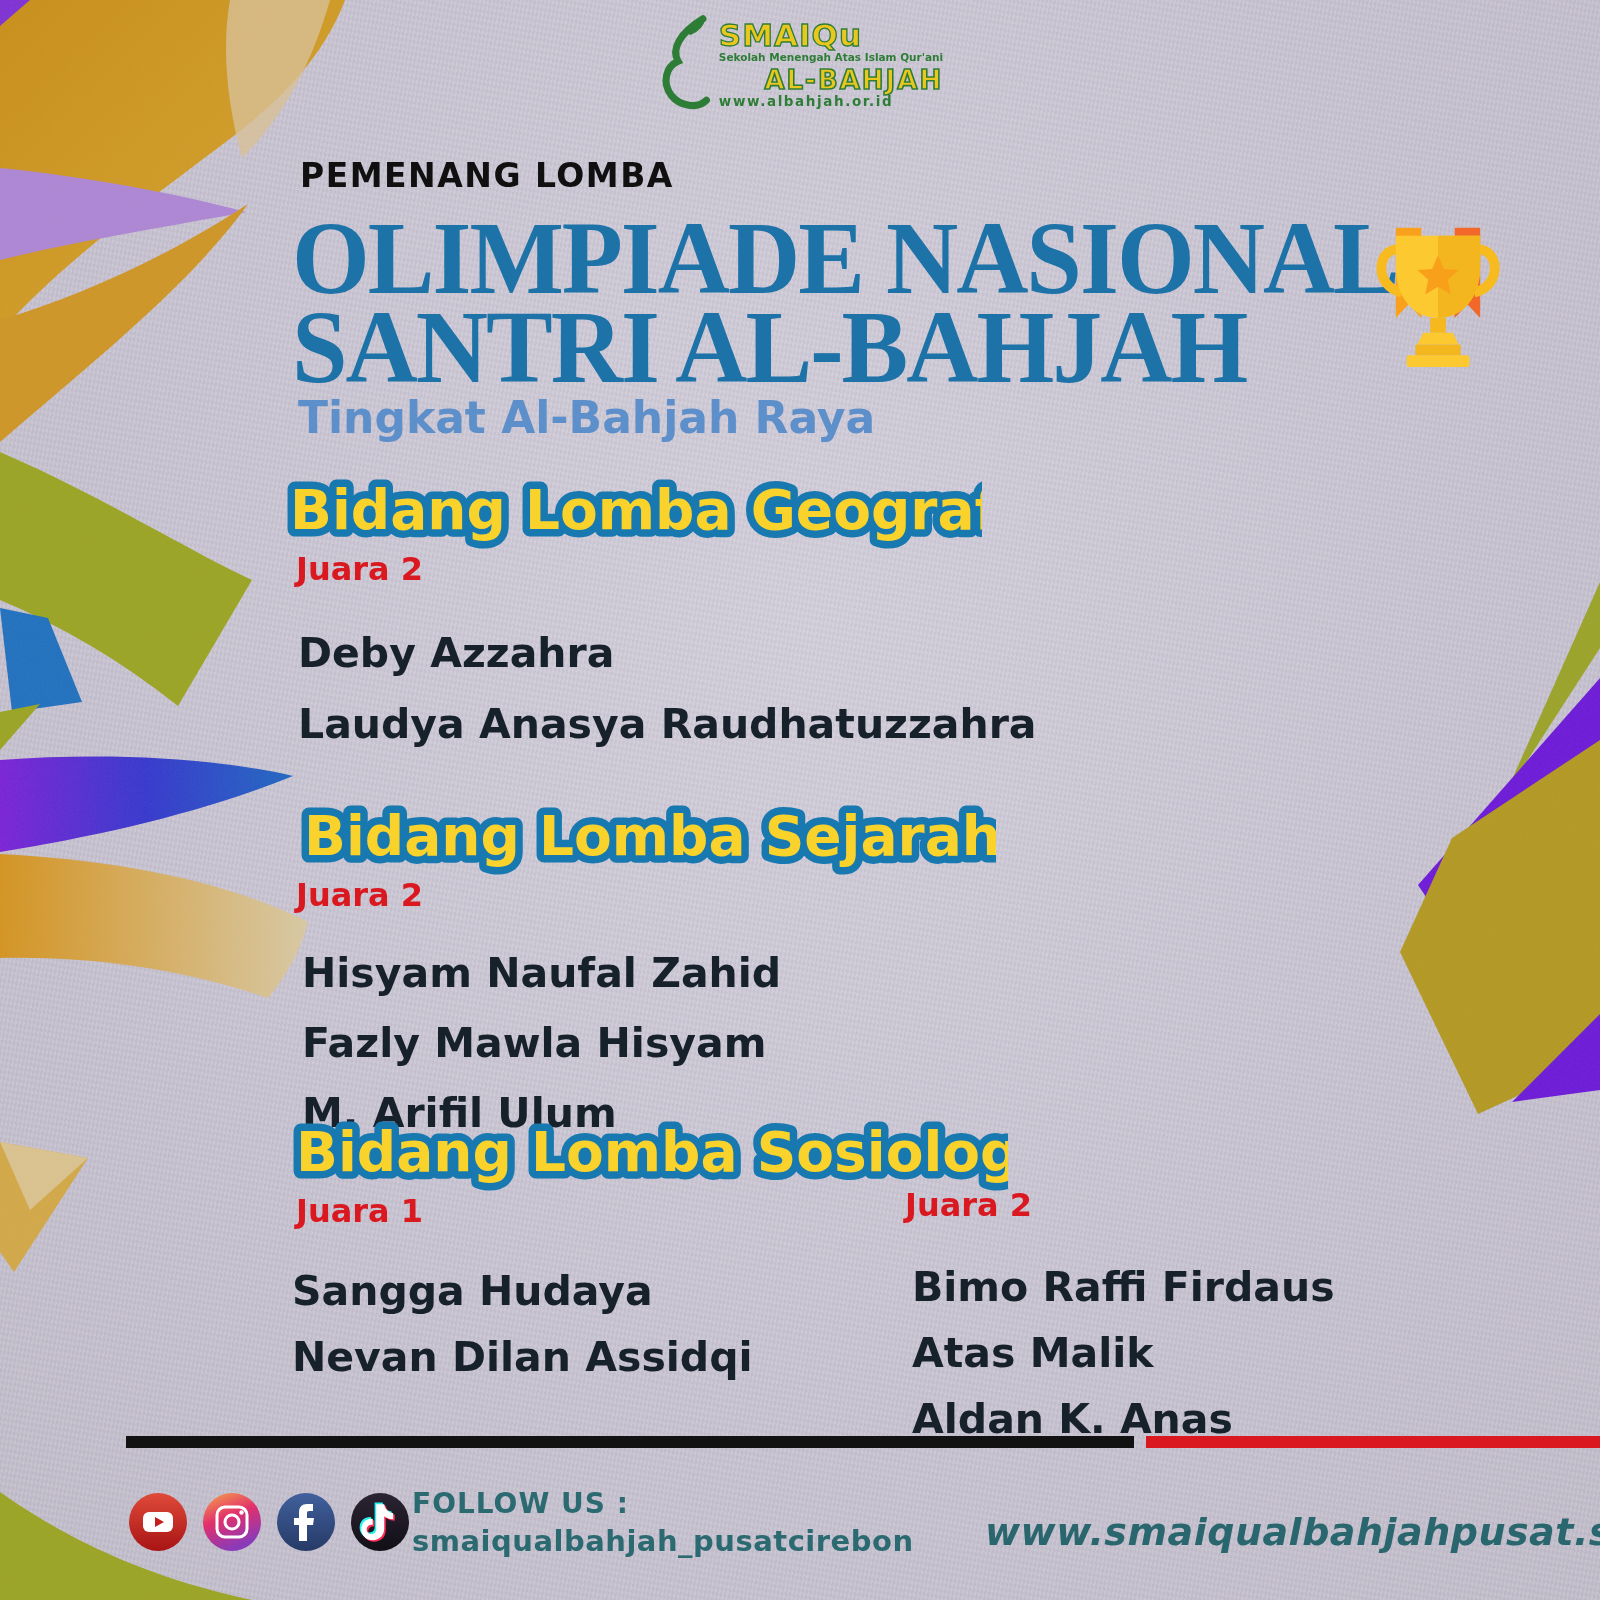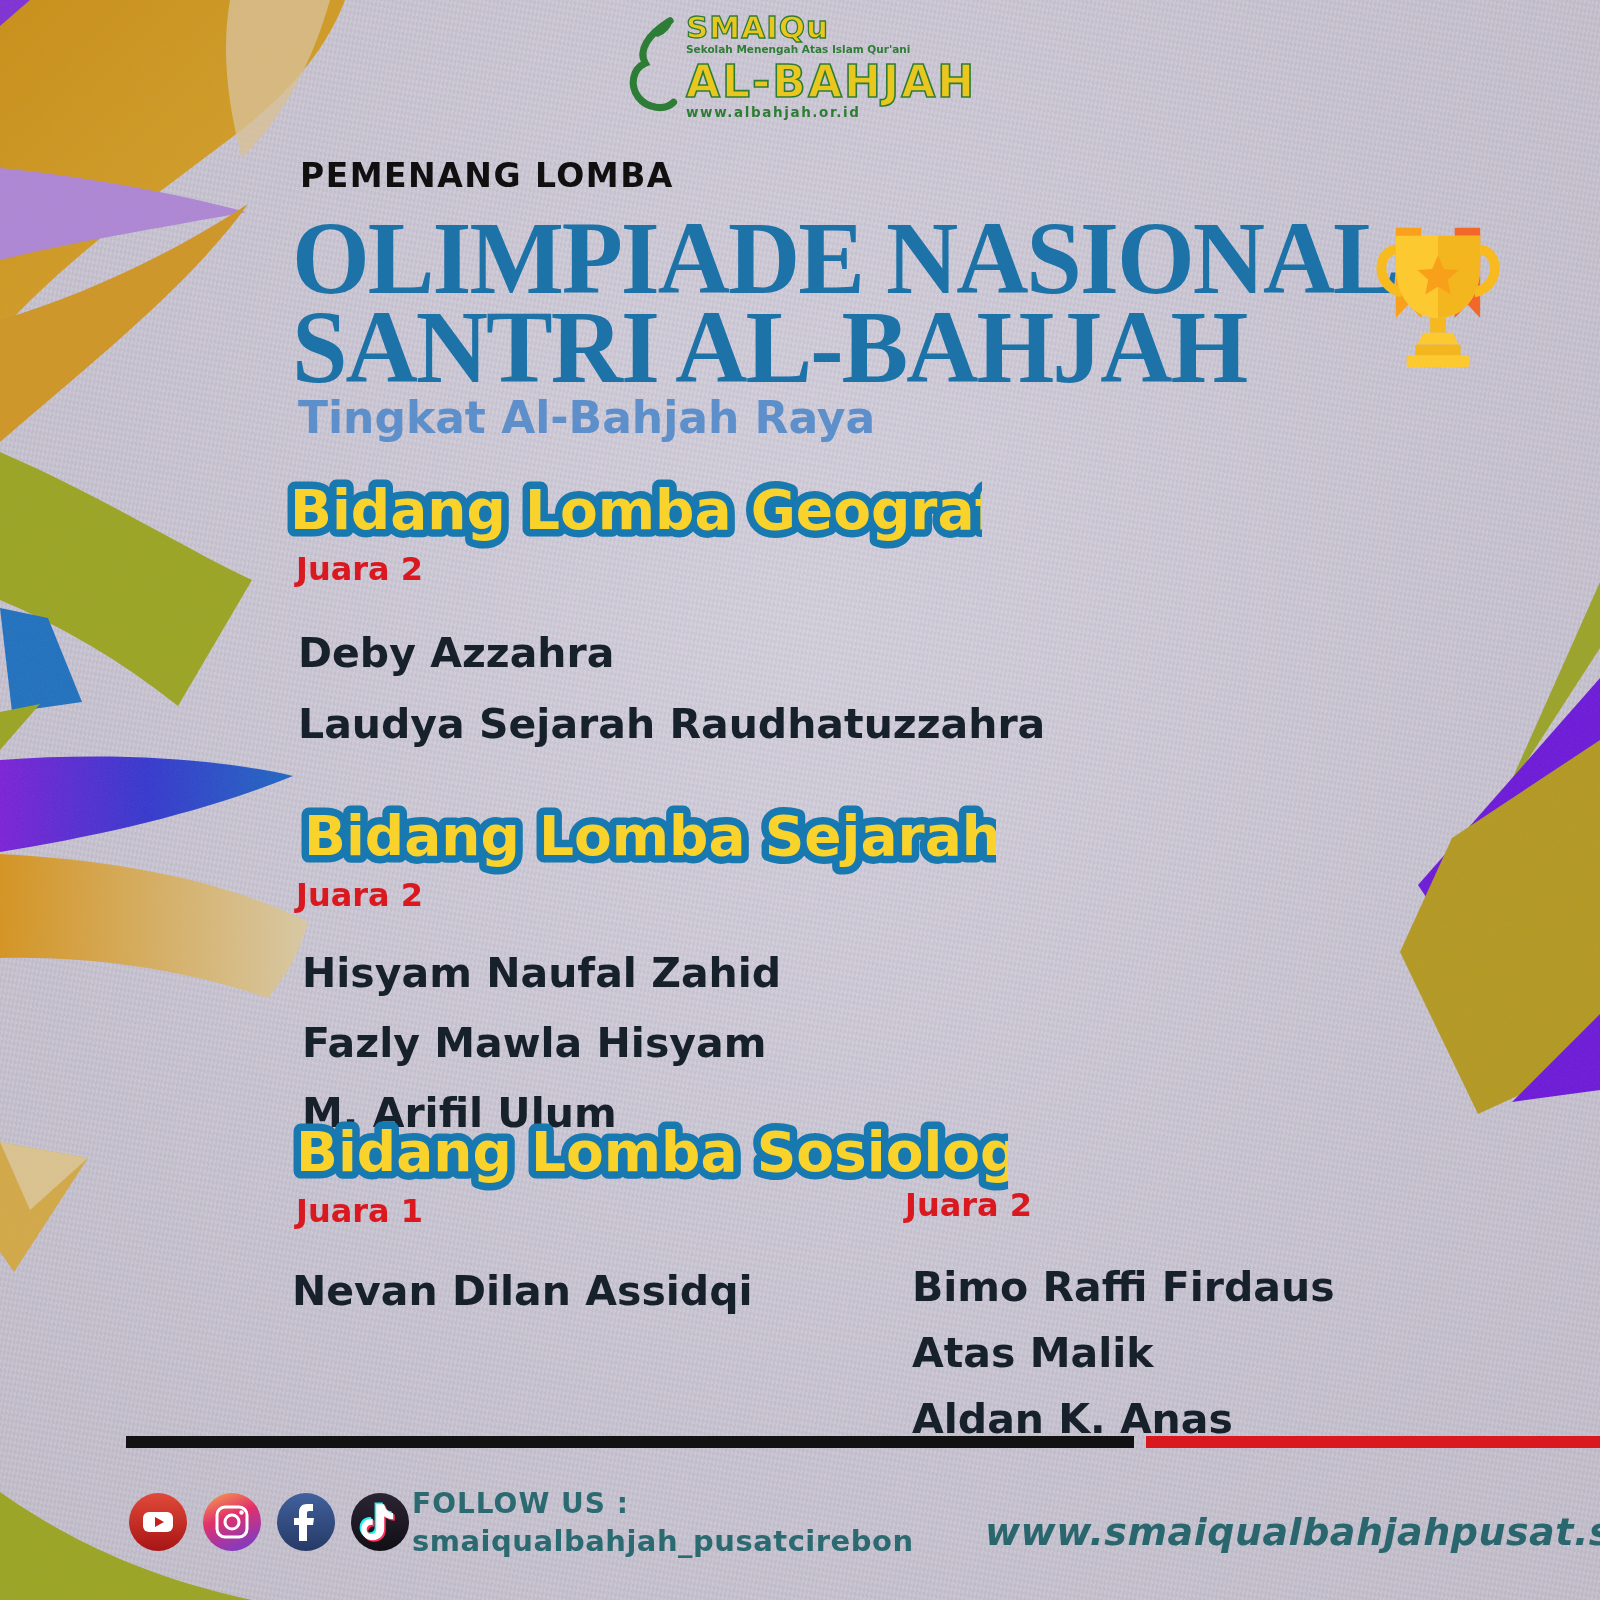--- a/index.html
+++ b/index.html
@@ -13,21 +13,21 @@
       radial-gradient(ellipse at 50% 38%, #d4d0dc 0%, #c8c3d1 62%, #c2bdca 100%);
   }
   .deco{position:absolute;inset:0;}
   .abs{position:absolute;}
 
   
   .logo{top:12px;left:50%;transform:translateX(-50%);display:flex;align-items:center;}
   .logo-text{display:flex;flex-direction:column;line-height:1;}
   .logo-name{font-size:31px;font-weight:800;color:#eac71f;-webkit-text-stroke:1.3px #2e7d36;letter-spacing:1px;}
   .logo-tagline{font-size:10.5px;font-weight:bold;color:#2e7d36;margin-top:1px;}
-  .logo-name2{font-size:44px;font-weight:800;color:#eac71f;-webkit-text-stroke:1.6px #2e7d36;letter-spacing:2px;margin-top:5px;}
+  .logo-name2{font-size:26px;font-weight:800;color:#eac71f;-webkit-text-stroke:1.6px #2e7d36;letter-spacing:2px;margin-top:5px;text-align:right;}
   .logo-site{font-size:13.5px;font-weight:bold;color:#2e7d36;letter-spacing:1.6px;margin-top:2px;}
 
   
   .kicker{left:300px;top:156px;font-size:33px;font-weight:800;color:#101010;letter-spacing:1.5px;}
   .title{left:292px;top:214px;color:#1d72a8;font-family:"Liberation Serif",serif;
          font-weight:bold;font-size:100px;line-height:86px;letter-spacing:-2px;
          transform:scaleY(1.04);transform-origin:left top;white-space:nowrap;}
   .subtitle{left:298px;top:392px;font-size:44px;font-weight:800;color:#5d8fca;}
 
   
@@ -130,38 +130,39 @@
     <rect x="52" y="127" width="46" height="11" fill="#f3b61e"></rect>
     <rect x="43" y="138" width="64" height="12" rx="3" fill="#fdc931"></rect>
   </svg>
 
   <svg class="abs" style="left:282px;top:468px;" width="700" height="82" viewBox="0 0 700 82">
     <text x="8" y="61" class="heading-text">Bidang Lomba Geografi</text>
   </svg>
   <div class="abs rank" style="left:296px;top:550px;">Juara 2</div>
   <div class="abs names lh71" style="left:298px;top:618px;">
     <div>Deby Azzahra</div>
-    <div>Laudya Sejarah Raudhatuzzahra</div>
+    <div>Laudya Anasya Raudhatuzzahra</div>
   </div>
 
   <svg class="abs" style="left:296px;top:794px;" width="700" height="82" viewBox="0 0 700 82">
     <text x="8" y="61" class="heading-text">Bidang Lomba Sejarah</text>
   </svg>
   <div class="abs rank" style="left:296px;top:876px;">Juara 2</div>
   <div class="abs names lh70" style="left:302px;top:938px;">
     <div>Hisyam Naufal Zahid</div>
     <div>Fazly Mawla Hisyam</div>
     <div>M. Arifil Ulum</div>
   </div>
 
   <svg class="abs" style="left:288px;top:1110px;" width="720" height="82" viewBox="0 0 720 82">
     <text x="8" y="61" class="heading-text">Bidang Lomba Sosiologi</text>
   </svg>
   <div class="abs rank" style="left:296px;top:1192px;">Juara 1</div>
   <div class="abs names lh66" style="left:292px;top:1258px;">
+    <div>Sangga Hudaya</div>
     <div>Nevan Dilan Assidqi</div>
   </div>
   <div class="abs rank" style="left:905px;top:1186px;">Juara 2</div>
   <div class="abs names lh66" style="left:912px;top:1254px;">
     <div>Bimo Raffi Firdaus</div>
     <div>Atas Malik</div>
     <div>Aldan K. Anas</div>
   </div>
 
   <div class="abs bar bar-black"></div>

